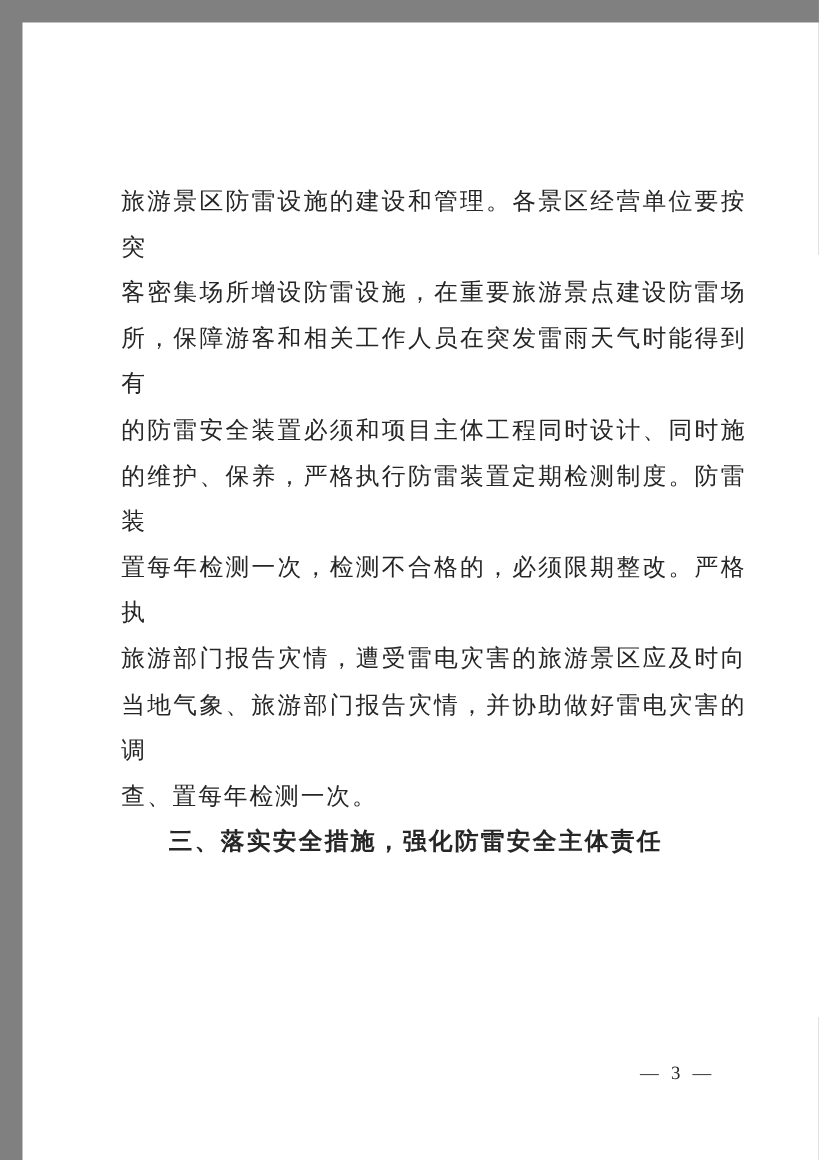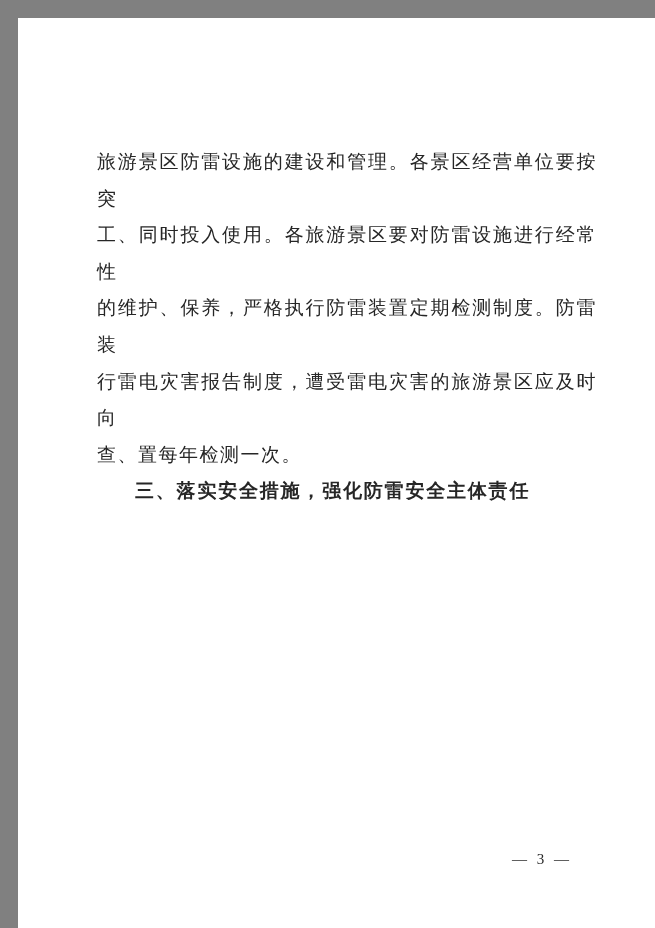--- a/index.html
+++ b/index.html
@@ -65,23 +65,27 @@
   }
 </style>
 </head>
 <body>
 
 <div class="page">
   <div class="text-block">
 
     <div class="para para-continued">
         <div class="line">旅游景区防雷设施的建设和管理。各景区经营单位要按突</div>
-        <div class="line">工、同时投入使用。各旅游景区要对防雷设施进行经常性</div>
+        <div class="line">客密集场所增设防雷设施，在重要旅游景点建设防雷场</div>
+        <div class="line">所，保障游客和相关工作人员在突发雷雨天气时能得到有</div>
+        <div class="line">的防雷安全装置必须和项目主体工程同时设计、同时施</div>
         <div class="line">的维护、保养，严格执行防雷装置定期检测制度。防雷装</div>
-        <div class="line">行雷电灾害报告制度，遭受雷电灾害的旅游景区应及时向</div>
+        <div class="line">置每年检测一次，检测不合格的，必须限期整改。严格执</div>
+        <div class="line">旅游部门报告灾情，遭受雷电灾害的旅游景区应及时向</div>
+        <div class="line">当地气象、旅游部门报告灾情，并协助做好雷电灾害的调</div>
         <div class="line">查、置每年检测一次。</div>
       </div>
 
     <h2 class="heading">三、落实安全措施，强化防雷安全主体责任</h2>
 
   </div>
 
   <div class="page-number">— 3 —</div>
 </div>
 

